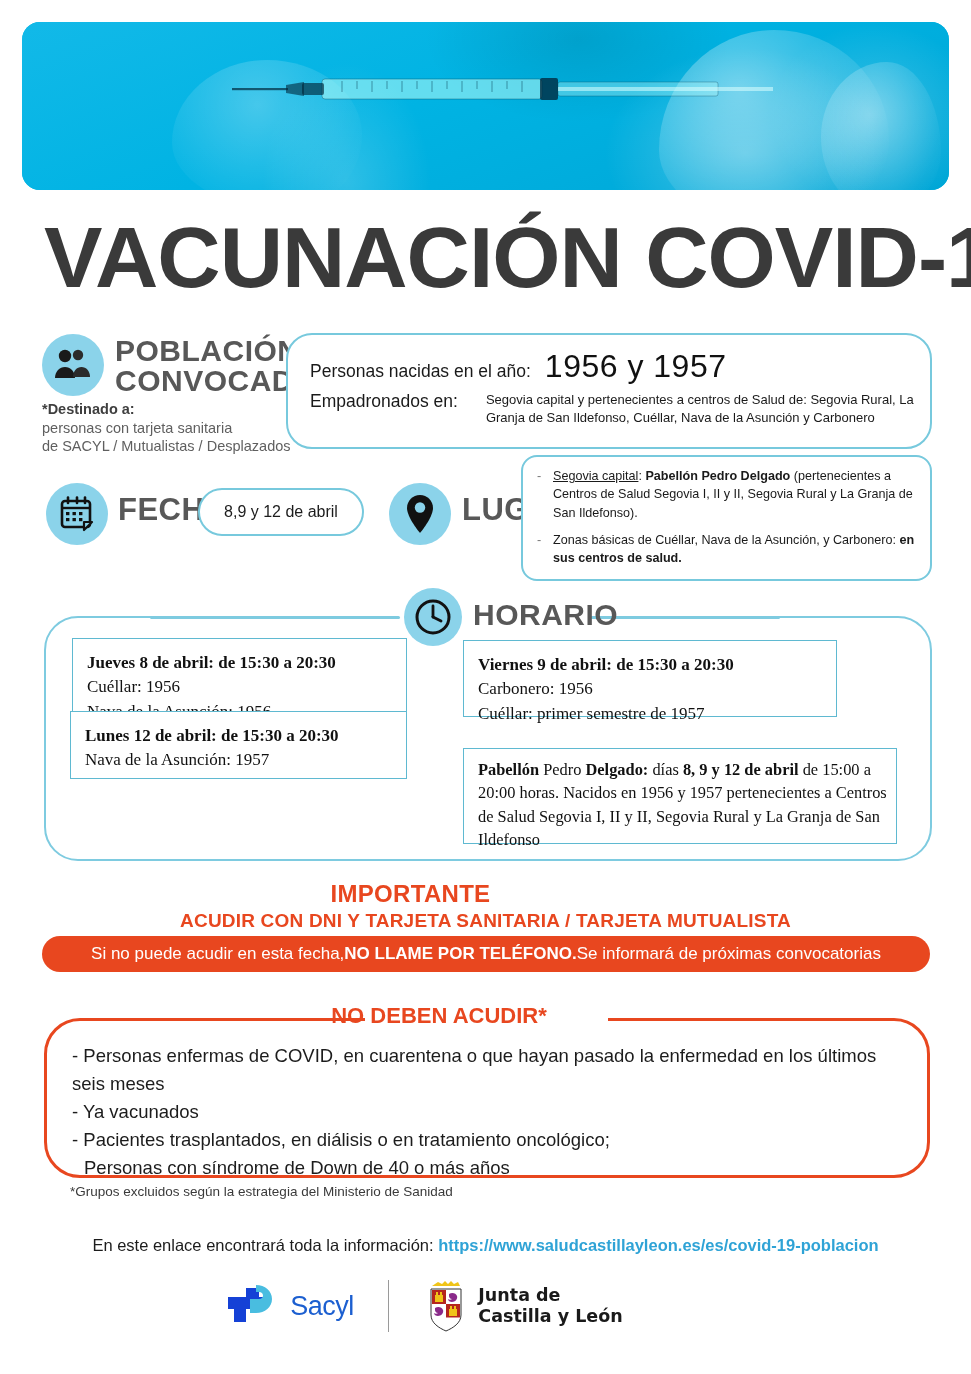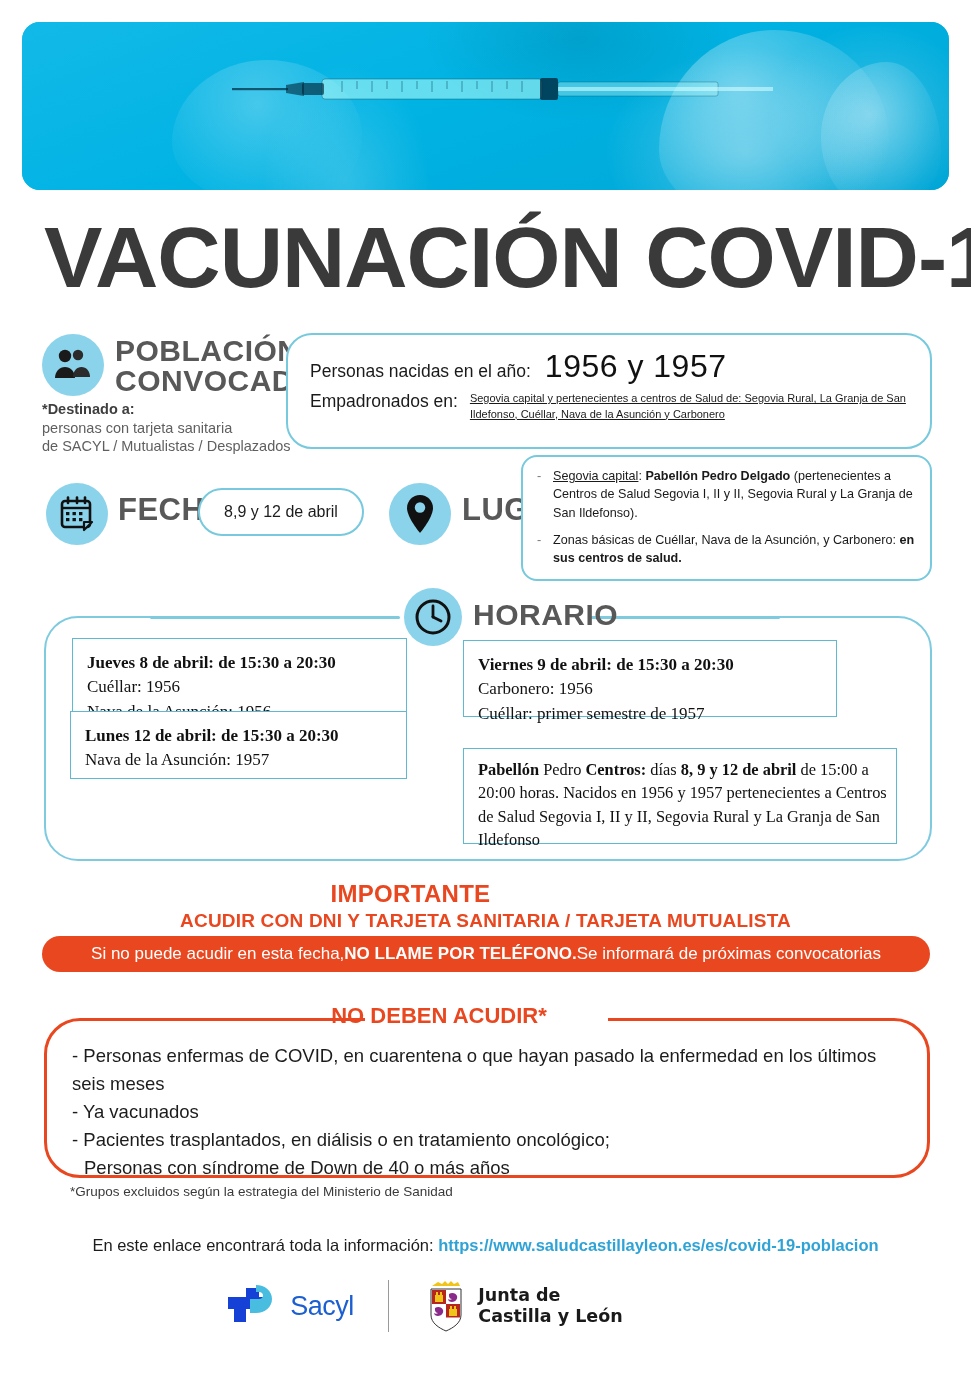--- a/index.html
+++ b/index.html
@@ -138,26 +138,25 @@
     white-space: nowrap;
   }
   .years {
     font-family: "Liberation Sans Narrow", "Liberation Sans", sans-serif;
     font-size: 32px;
     color: #111;
     margin-left: 14px;
     letter-spacing: 0.5px;
   }
   .empad-text {
-    margin-left: 12px;
-    font-size: 11px;
+    margin-left: 28px;
+    font-size: 13px;
     line-height: 1.42;
     color: #1a1a1a;
     width: 450px;
-    text-decoration: underline;
   }
 
   
   .fecha-icon { left: 46px; top: 483px; width: 62px; height: 62px; }
   .fecha-label { left: 118px; top: 494px; font-size: 31px; }
   .fecha-pill {
     left: 198px; top: 488px; width: 166px; height: 48px;
     border-radius: 24px;
     display: flex; align-items: center; justify-content: center;
     font-size: 16px; color: #1c1c1c;
@@ -461,21 +460,21 @@
   <div class="sched-line">Cuéllar: primer semestre de 1957</div>
 </div>
 
 <div class="sq-box sched sched-3">
   <div class="sched-line hd">Lunes 12 de abril: de 15:30 a 20:30</div>
   <div class="sched-line">Nava de la Asunción: 1957</div>
 </div>
 
 <div class="sq-box sched sched-4">
   <div class="sched-line">
-    <b>Pabellón</b><span> Pedro </span><b>Centros:</b><span> días </span><b>8, 9 y 12 de abril</b><span> de 15:00 a 20:00 horas. Nacidos en 1956 y 1957 pertenecientes a Centros de Salud Segovia I, II y II, Segovia Rural y La Granja de San Ildefonso</span>
+    <b>Pabellón</b><span> Pedro </span><b>Delgado:</b><span> días </span><b>8, 9 y 12 de abril</b><span> de 15:00 a 20:00 horas. Nacidos en 1956 y 1957 pertenecientes a Centros de Salud Segovia I, II y II, Segovia Rural y La Granja de San Ildefonso</span>
   </div>
 </div>
 
 <div class="importante">IMPORTANTE</div>
 <div class="importante-sub">ACUDIR CON DNI Y TARJETA SANITARIA / TARJETA MUTUALISTA</div>
 <div class="phone-banner">
   <span>Si no puede acudir en esta fecha, </span>
     <b>NO LLAME POR TELÉFONO.</b>
     <span> Se informará de próximas convocatorias</span>
 </div>

